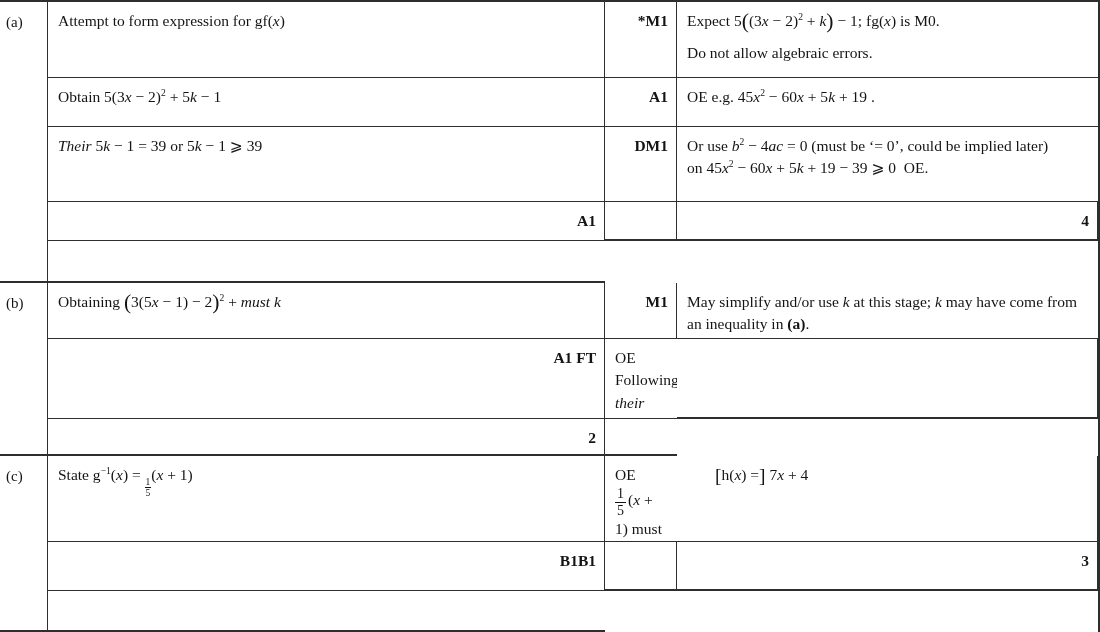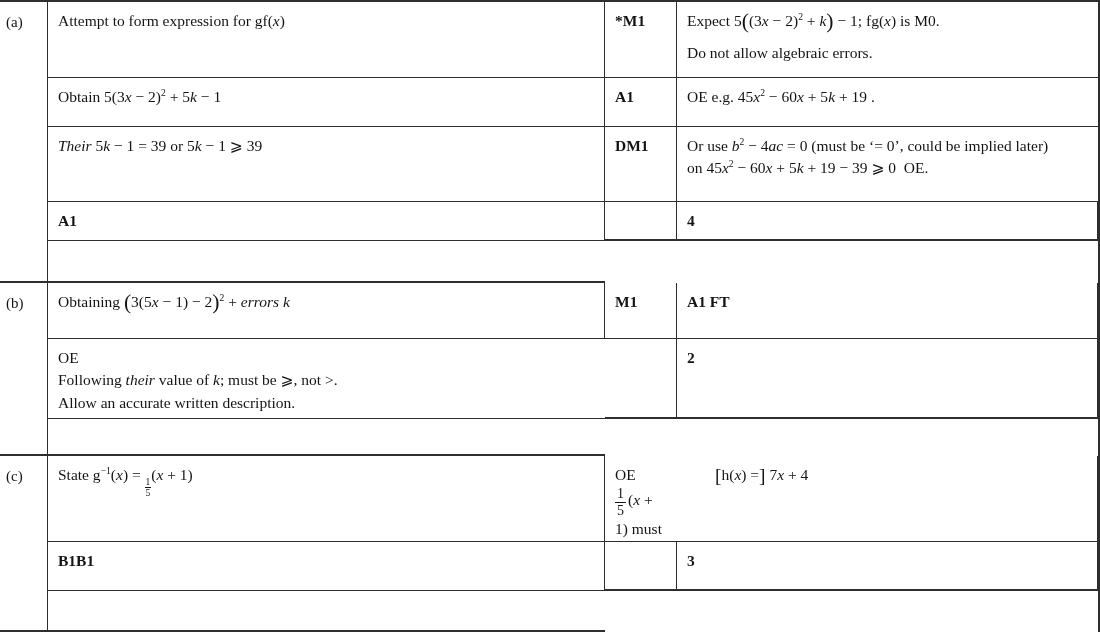--- a/index.html
+++ b/index.html
@@ -35,20 +35,21 @@
     grid-column:1;
     border-bottom:2.5px solid var(--line);
     padding-left:6px;
     padding-top:10px;
     font-size:15px;
   }
   .span5{grid-row:span 5;}
   .span3{grid-row:span 3;}
   .mark{
     font-weight:bold;
+    text-align:right;
     padding-right:8px;
     white-space:nowrap;
   }
   .guid{border-right:none;}
   .sec-end{border-bottom-width:2.5px;}
   .indent{padding-left:38px;}
   
   i{font-style:italic;}
   sup{font-size:0.62em;line-height:0;vertical-align:0.6em;}
   .bp{font-size:1.4em;line-height:1;vertical-align:-0.1em;}
@@ -85,22 +86,23 @@
   <div class="cell guid">Or use <i>b</i><sup>2</sup> − 4<i>ac</i> = 0 (must be ‘= 0’, could be implied later)<br>on 45<i>x</i><sup>2</sup> − 60<i>x</i> + 5<i>k</i> + 19 − 39 ⩾ 0&nbsp; OE.</div>
 
   <div class="cell mark">A1</div>
 
   <div class="cell ans sec-end"></div>
   <div class="cell mark sec-end">4</div>
   <div class="cell guid sec-end"></div>
 
   <div class="cell part span3">(b)</div>
 
-  <div class="cell ans">Obtaining <span class="bp">(</span>3(5<i>x</i> − 1) − 2<span class="bp">)</span><sup>2</sup> + <i>errors k</i></div>
+  <div class="cell ans">Obtaining <span class="bp">(</span>3(5<i>x</i> − 1) − 2<span class="bp">)</span><sup>2</sup> + <i>must k</i></div>
   <div class="cell mark">M1</div>
+  <div class="cell guid">May simplify and/or use <i>k</i> at this stage; <i>k</i> may have come from an inequality in <b>(a)</b>.</div>
 
   <div class="cell mark">A1 FT</div>
   <div class="cell guid">OE<br>Following <i>their</i> value of <i>k</i>; must be ⩾, not &gt;.<br>Allow an accurate written description.</div>
 
   <div class="cell ans sec-end"></div>
   <div class="cell mark sec-end">2</div>
   <div class="cell guid sec-end"></div>
 
   <div class="cell part span3">(c)</div>
 

